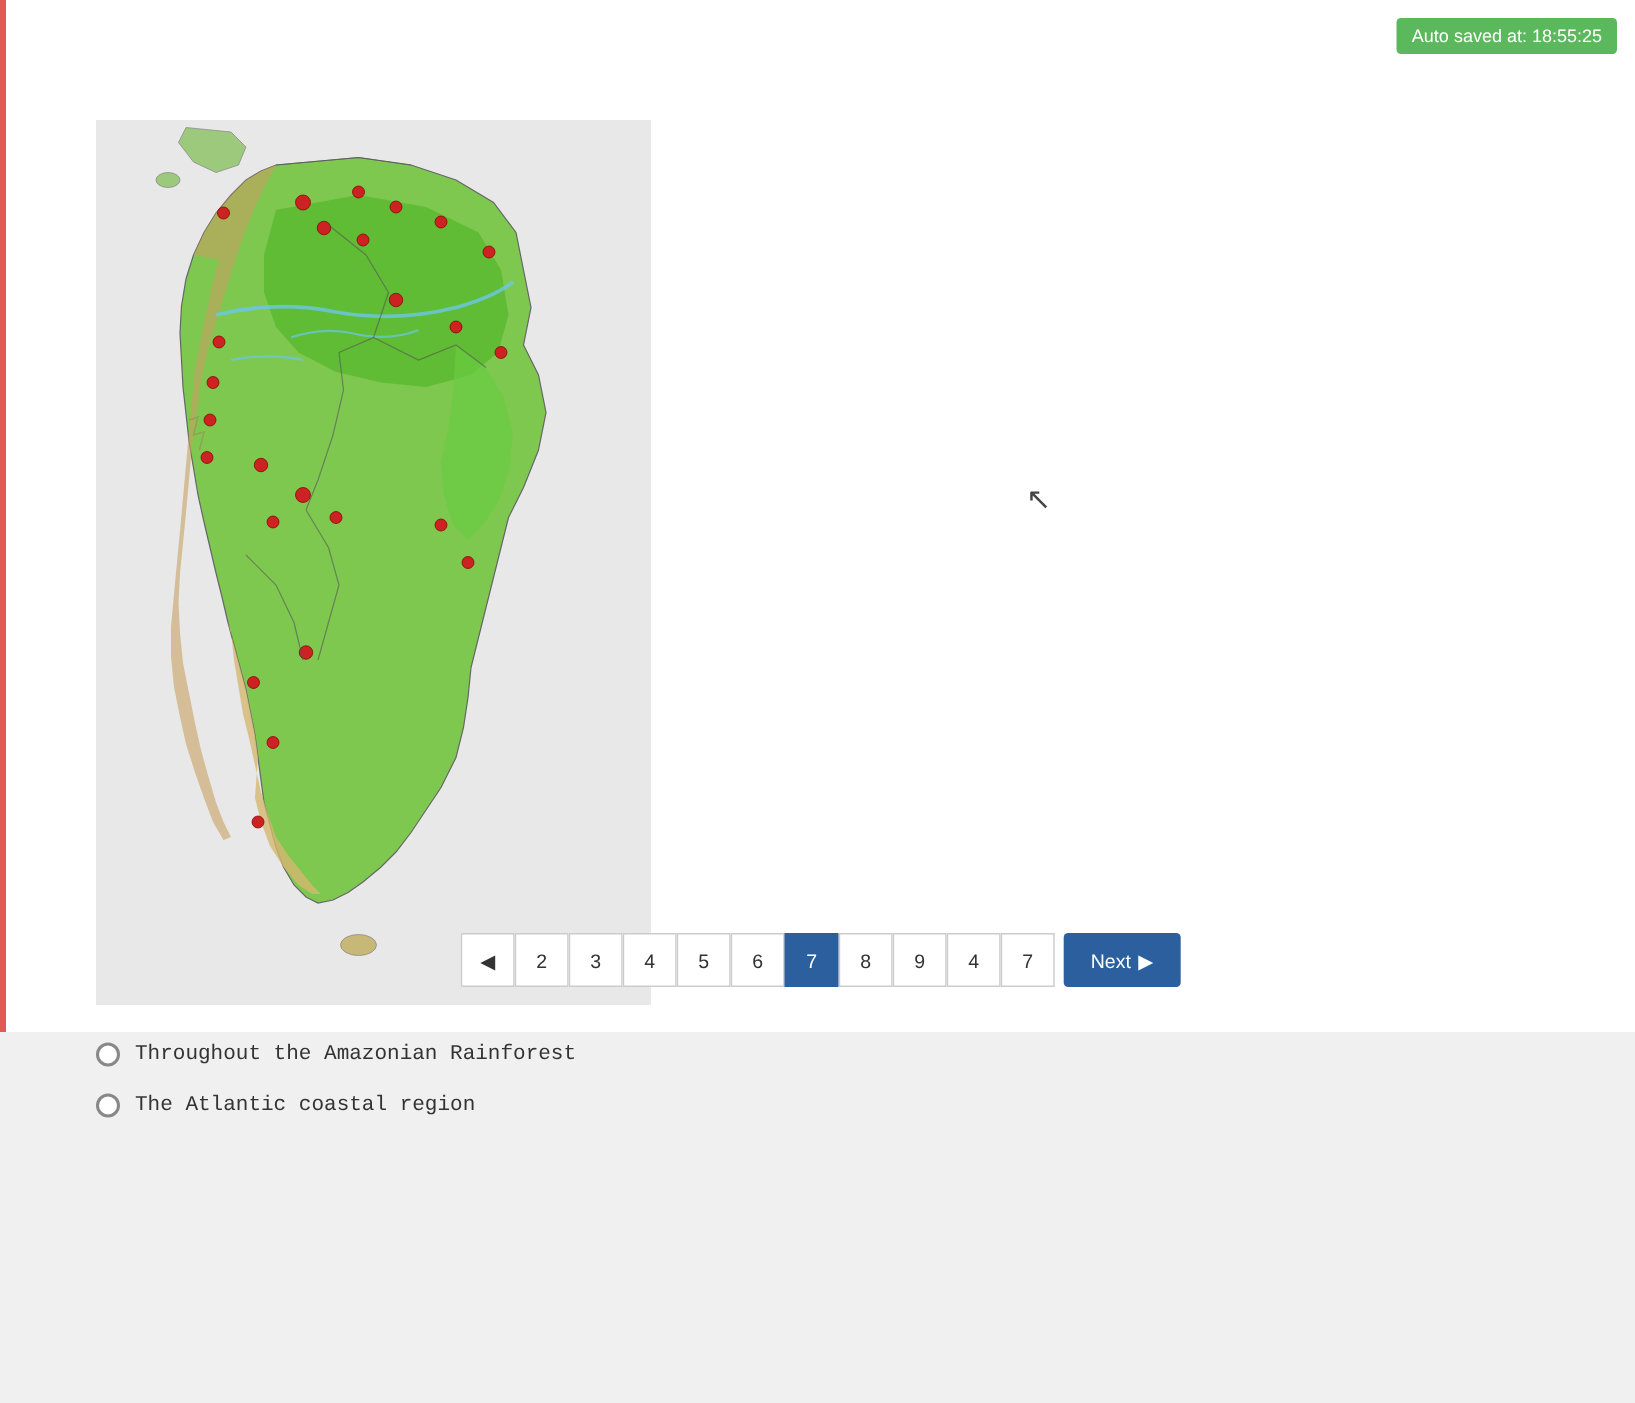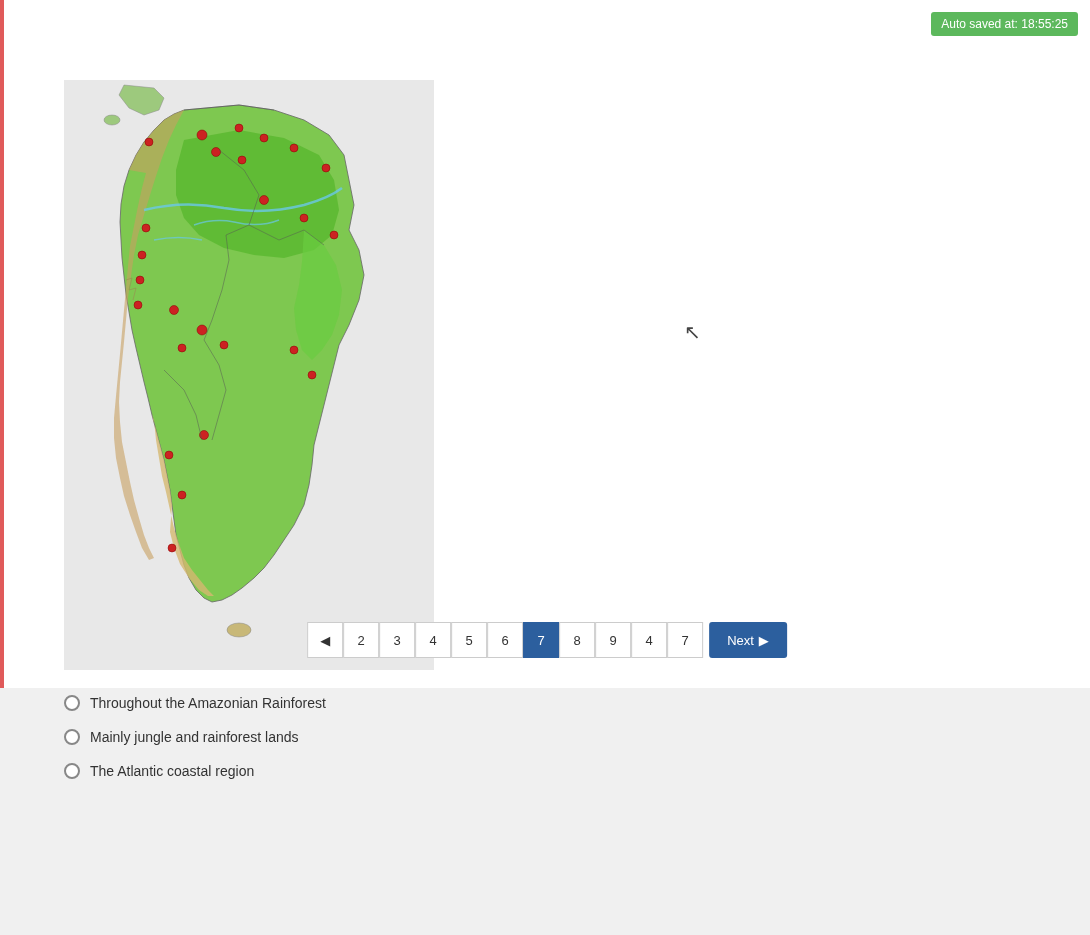--- a/index.html
+++ b/index.html
@@ -62,20 +62,21 @@
       display: flex;
       flex-direction: column;
       gap: 18px;
     }
 
     .option-row {
       display: flex;
       align-items: center;
       gap: 10px;
       cursor: pointer;
+      font-family: Liberation Mono, monospace;
     }
 
     .option-radio {
       width: 16px;
       height: 16px;
       border-radius: 50%;
       border: 2px solid #888;
       background: white;
       flex-shrink: 0;
     }
@@ -284,24 +285,20 @@
     </svg>
   </div>
 
   <div class="answer-options">
     <div class="option-row">
       <div class="option-radio"></div>
       <span class="option-label">Throughout the Amazonian Rainforest</span>
     </div>
     <div class="option-row">
       <div class="option-radio"></div>
-      <span class="option-label">Mainly jungle and rainforest lands</span>
-    </div>
-    <div class="option-row">
-      <div class="option-radio"></div>
       <span class="option-label">The Atlantic coastal region</span>
     </div>
   </div>
 
   <div class="cursor-arrow">↖</div>
 
   <div class="pagination-bar">
     <div class="page-btn prev-btn">◀</div>
     <div class="page-btn">2</div>
     <div class="page-btn">3</div>

